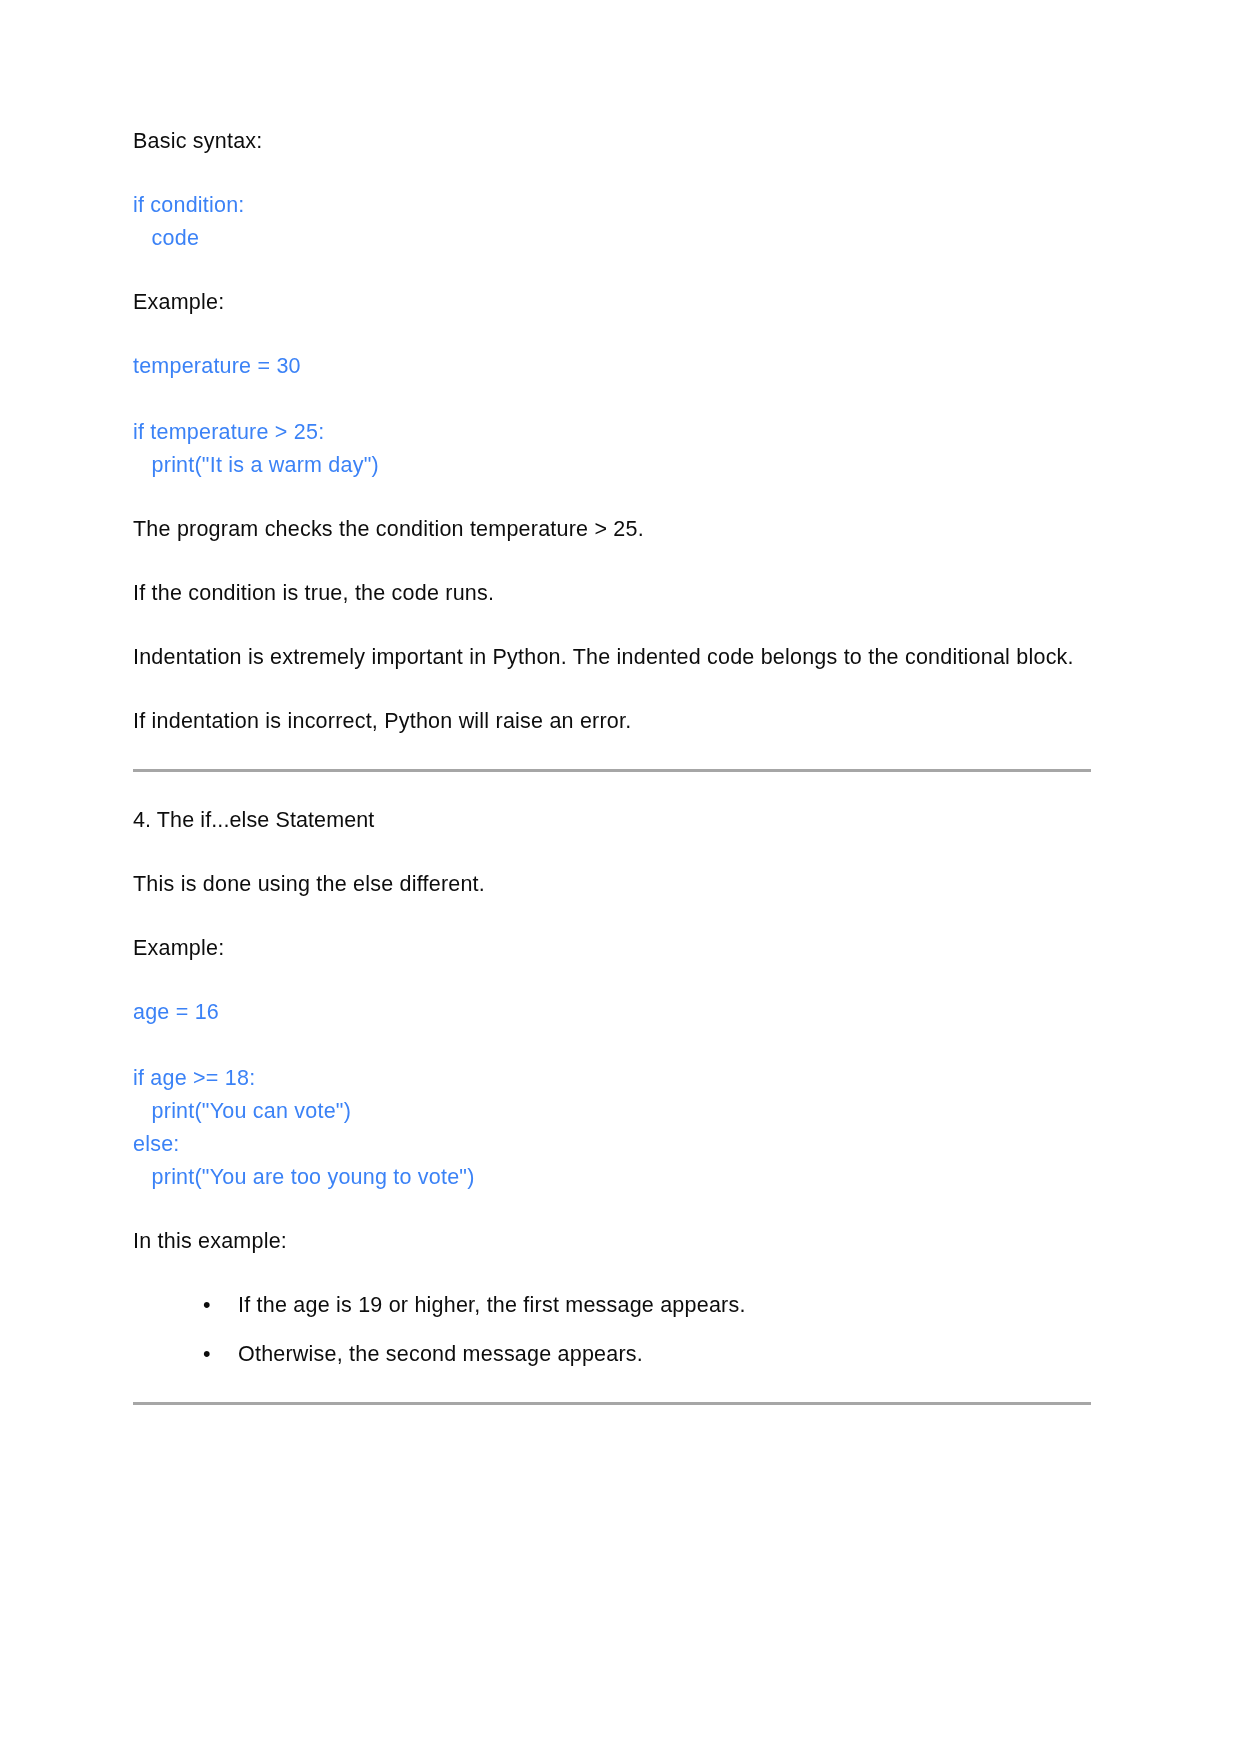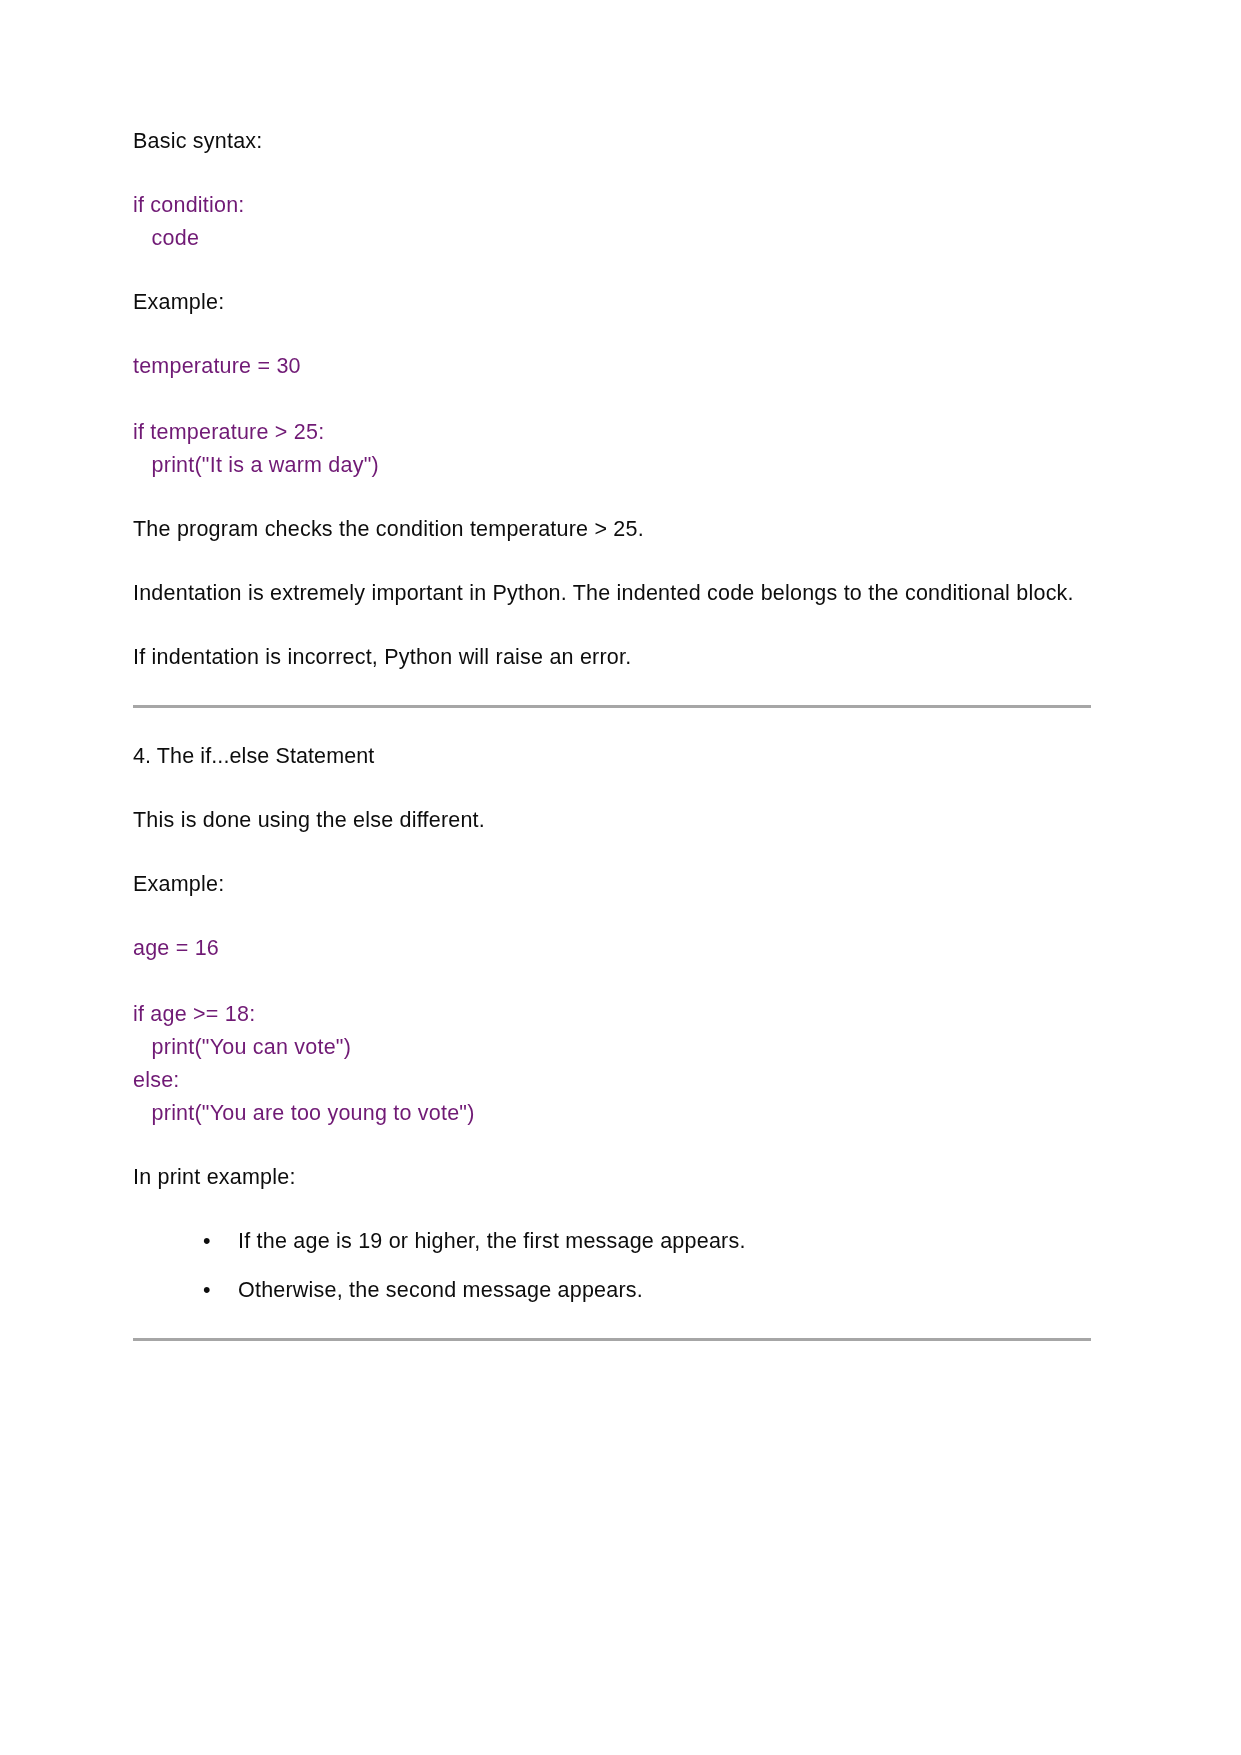--- a/index.html
+++ b/index.html
@@ -32,21 +32,21 @@
     color: #0d0d0d;
     letter-spacing: 0.01em;
   }
   p.para:last-child {
     margin-bottom: 0;
   }
   .code {
     margin: 0 0 31px 0;
     font-size: 21.5px;
     line-height: 33px;
-    color: #701a75;
+    color: #3b82f6;
     white-space: pre-wrap;
     letter-spacing: 0.01em;
     font-family: "Liberation Sans", sans-serif;
   }
   h2.section-heading {
     margin: 0 0 31px 0;
     font-size: 21.5px;
     line-height: 33px;
     font-weight: normal;
     color: #0d0d0d;
@@ -103,20 +103,21 @@
 
     <p class="para">Example:</p>
 
     <pre class="code">temperature = 30
 
 if temperature &gt; 25:
    print("It is a warm day")</pre>
 
     <p class="para">The program checks the condition temperature &gt; 25.</p>
 
+    <p class="para">If the condition is true, the code runs.</p>
 
     <p class="para">Indentation is extremely important in Python. The indented code belongs to the conditional block.</p>
 
     <p class="para">If indentation is incorrect, Python will raise an error.</p>
 
     <div class="divider-wrap">
       <hr class="divider">
     </div>
 
     <h2 class="section-heading">4. The if...else Statement</h2>
@@ -126,21 +127,21 @@
 
     <p class="para">Example:</p>
 
     <pre class="code">age = 16
 
 if age &gt;= 18:
    print("You can vote")
 else:
    print("You are too young to vote")</pre>
 
-    <p class="para">In print example:</p>
+    <p class="para">In this example:</p>
 
     <ul class="bullets">
       <li>
         <span class="bullet-dot">•</span>
         <span>If the age is 19 or higher, the first message appears.</span>
       </li>
       <li>
         <span class="bullet-dot">•</span>
         <span>Otherwise, the second message appears.</span>
       </li>

